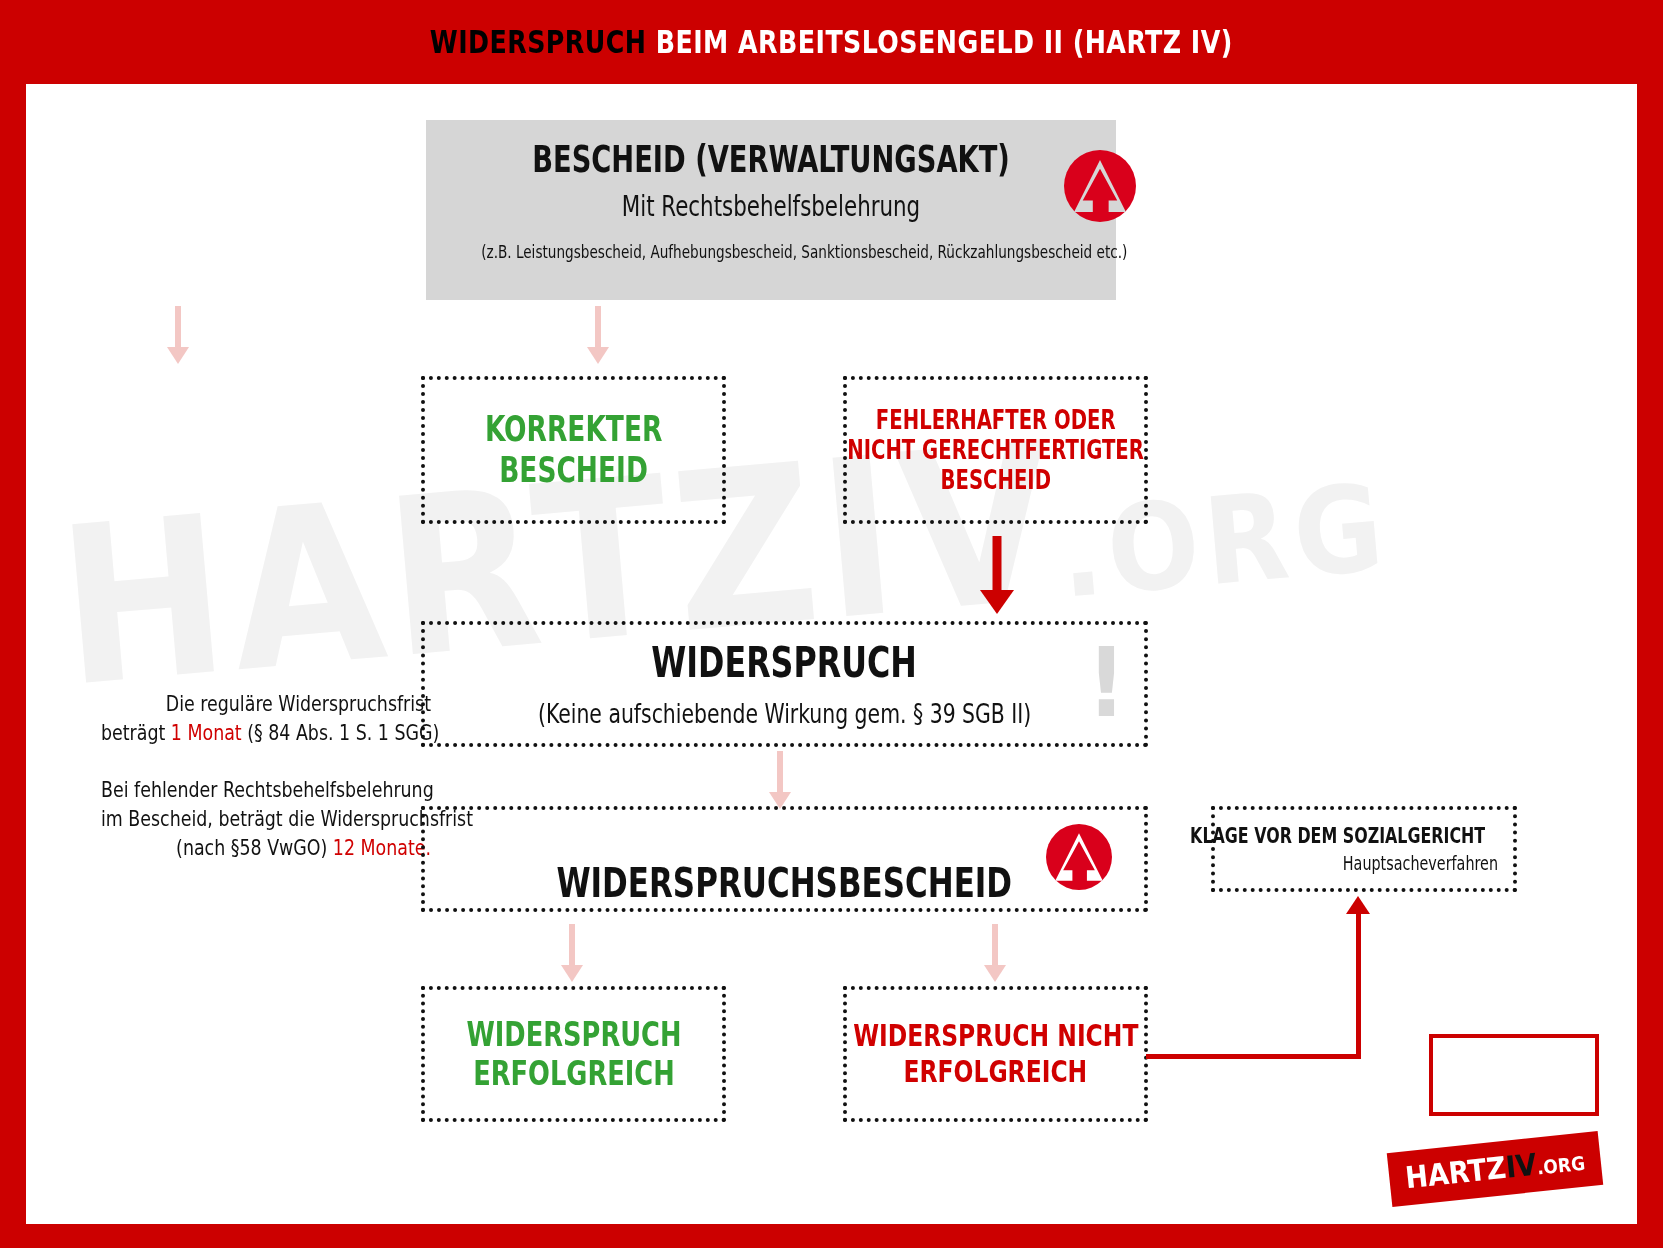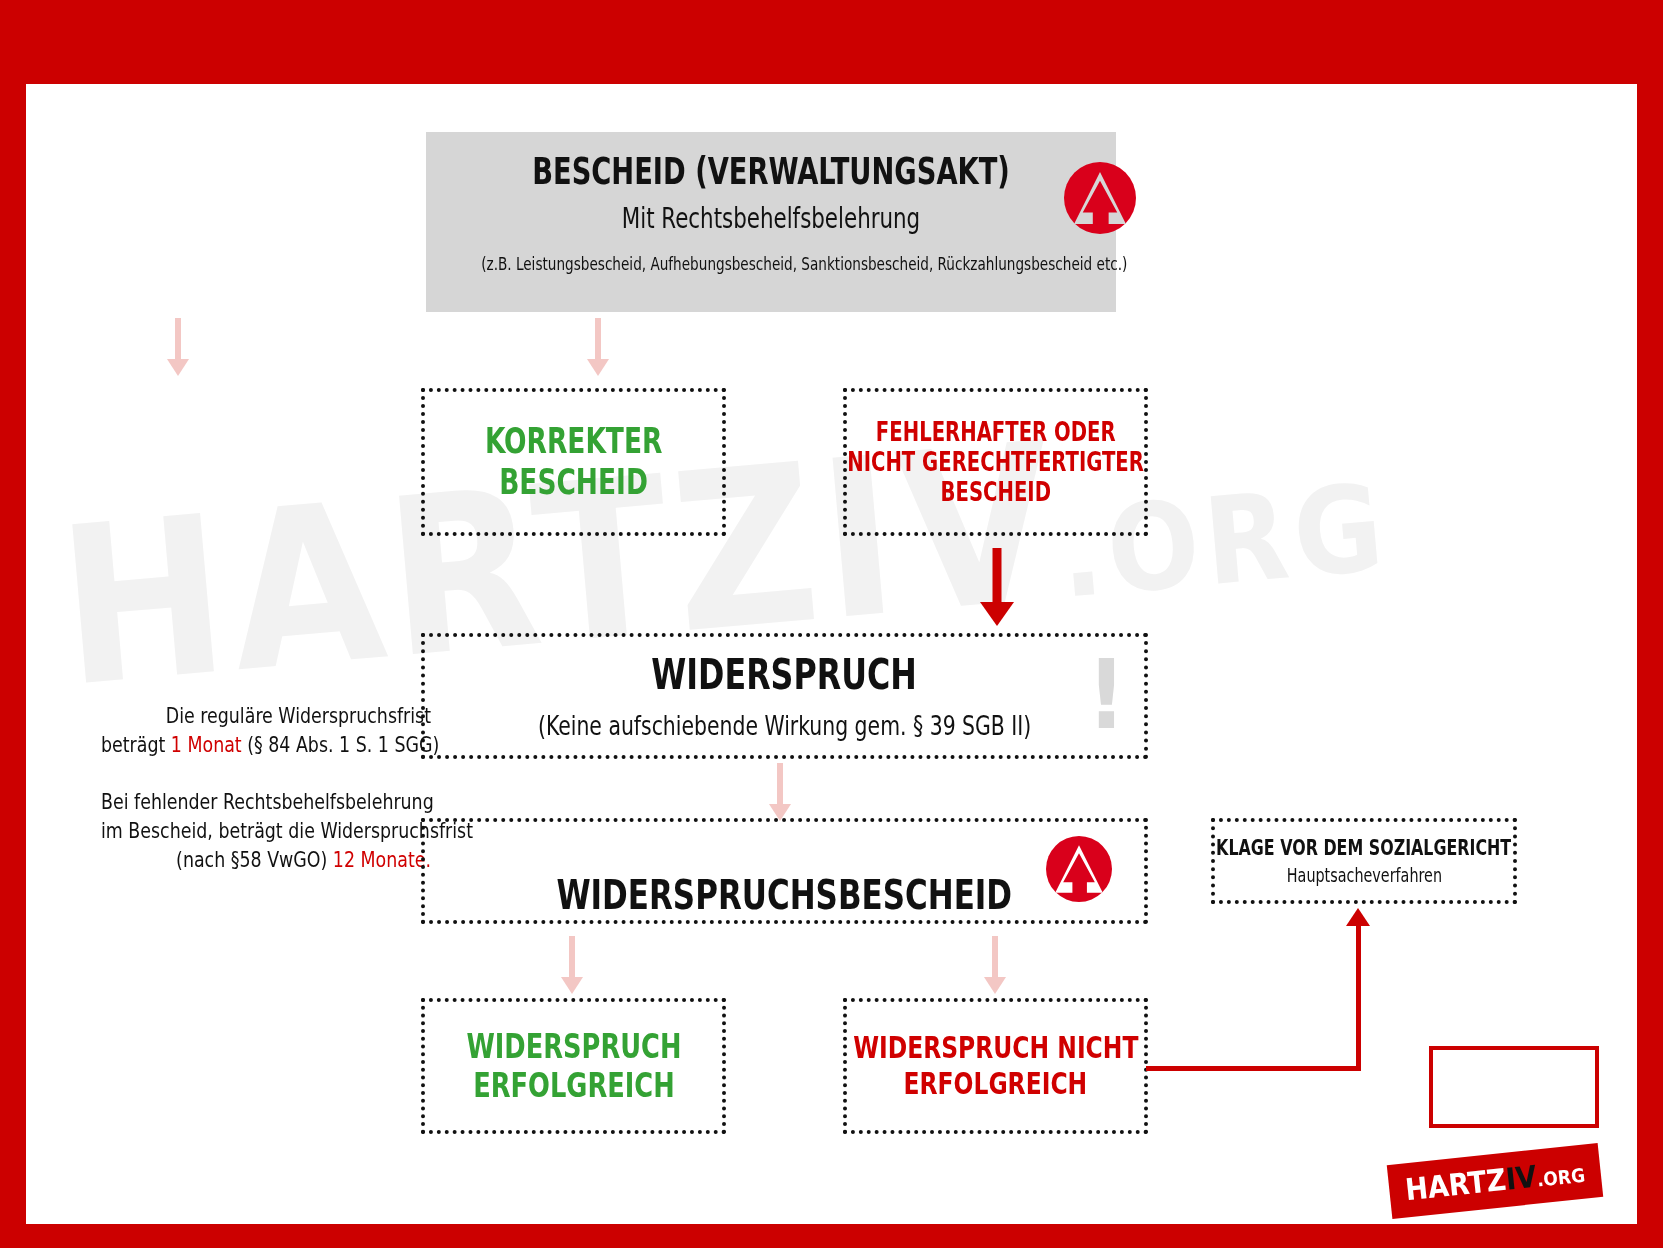--- a/index.html
+++ b/index.html
@@ -34,21 +34,21 @@
   .watermark{
     position:absolute;left:40px;top:330px;width:1560px;height:420px;
     color:#f2f2f2;
     font-family:"DejaVu Sans Condensed","Liberation Sans Narrow","Liberation Sans",sans-serif;
     font-weight:bold;font-size:218px;letter-spacing:6px;
     transform:rotate(-5deg);
     white-space:nowrap;user-select:none;pointer-events:none;
   }
   .watermark .wm-small{font-size:120px;}
 
-  .layer{position:absolute;left:0;top:12px;width:1611px;height:1140px;}
+  .layer{position:absolute;left:0;top:0;width:1611px;height:1140px;}
 
   
   .gray-box{
     position:absolute;left:400px;top:36px;width:690px;height:180px;
     background:#d6d6d6;box-sizing:border-box;
     padding-top:18px;text-align:center;
   }
   .gb-title{
     font-family:"DejaVu Sans Condensed","Liberation Sans Narrow","Liberation Sans",sans-serif;
     font-weight:bold;font-size:37px;color:#111;letter-spacing:0px;
@@ -163,20 +163,26 @@
   }
   .badge .b1{color:#ffffff;}
   .badge .b2{color:#111;}
   .badge .b3{color:#ffffff;font-size:19px;}
 </style>
 </head>
 <body>
 
 <div class="page">
 
+  <div class="header">
+    <div class="header-title">
+      <span class="title-black">WIDERSPRUCH</span>
+      <span class="title-white">BEIM ARBEITSLOSENGELD II (HARTZ IV)</span>
+    </div>
+  </div>
 
   <div class="canvas">
 
     <div class="watermark">
       <span>HARTZIV</span><span class="wm-small">.ORG</span>
     </div>
 
     <div class="layer">
 
       <div class="gray-box">
@@ -241,21 +247,21 @@
       <div class="dbox" style="left:395px;top:722px;width:727px;height:106px;justify-content:flex-end;">
         <div class="dbox-line black" style="font-size:41px;">WIDERSPRUCHSBESCHEID</div>
       </div>
       <div class="ba-logo" style="left:1020px;top:740px;width:66px;height:66px;">
         <svg viewBox="0 0 100 100" xmlns="http://www.w3.org/2000/svg">
           <circle cx="50" cy="50" r="50" fill="#d9001b"></circle>
           <path d="M50 14 L86 86 L62 86 L62 70 L74 70 L50 26 L26 70 L40 70 L40 86 L14 86 Z" fill="#ffffff"></path>
         </svg>
       </div>
 
-      <div class="dbox" style="left:1185px;top:722px;width:306px;height:86px;">
+      <div class="dbox" style="left:1185px;top:722px;width:306px;height:86px;align-items:flex-end;">
         <div class="dbox-line black" style="font-size:21px;">KLAGE VOR DEM SOZIALGERICHT</div>
         <div class="dbox-line black" style="font-size:19px;font-weight:normal;margin-top:4px;">Hauptsacheverfahren</div>
       </div>
 
       <div class="arrow pale" style="left:534px;top:840px;width:24px;height:58px;">
         <div class="shaft" style="height:41px;"></div>
           <div class="head"></div>
       </div>
       <div class="arrow pale" style="left:957px;top:840px;width:24px;height:58px;">
         <div class="shaft" style="height:41px;"></div>

